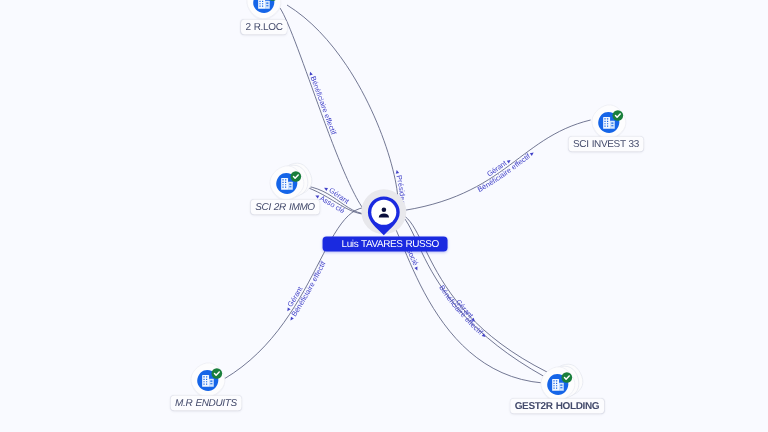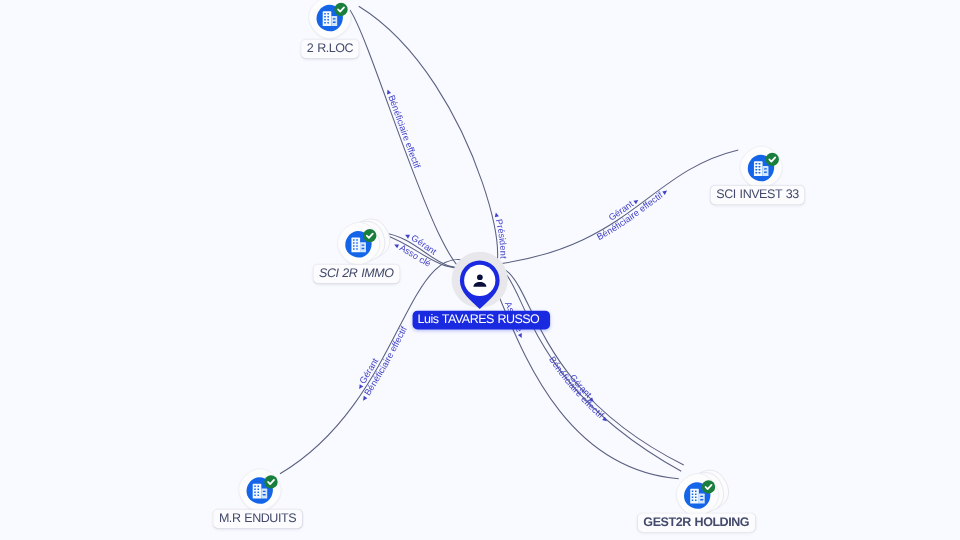--- a/index.html
+++ b/index.html
@@ -3,28 +3,28 @@
 <meta charset="utf-8">
 <style>
   html,body{margin:0;padding:0;}
   body{width:768px;height:432px;overflow:hidden;background:#f9faff;
        font-family:"Liberation Sans",sans-serif;-webkit-font-smoothing:antialiased;
        text-rendering:geometricPrecision;}
   #stage{position:relative;width:768px;height:432px;background:#f9faff;}
   svg.layer{position:absolute;left:0;top:0;width:768px;height:432px;overflow:visible;
     shape-rendering:geometricPrecision;text-rendering:geometricPrecision;}
   svg text{-webkit-font-smoothing:antialiased;}
-  #nodes{position:absolute;left:0;top:0;width:768px;height:354px;margin-top:12px;}
+  #nodes{position:absolute;left:0;top:0;width:768px;height:354px;}
   .node{position:absolute;}
   .pill{position:absolute;transform:translate(-50%,-50%);will-change:transform;
         background:#fcfcfe;border-radius:4px;padding:2.5px 4.5px 2.5px 4.5px;
         font-size:10px;color:#434a6b;white-space:nowrap;line-height:10px;
         letter-spacing:-0.35px;word-spacing:0.6px;
         box-shadow:0 1px 2.5px rgba(60,64,100,.11),0 0 1px rgba(60,64,100,.12);}
-  .pill.sel{background:#1a2ae0;color:#fff;letter-spacing:-0.42px;padding-left:4px;padding-right:8.5px;
+  .pill.sel{background:#1a2ae0;color:#fff;letter-spacing:-0.42px;padding-left:19px;padding-right:8.5px;
         box-shadow:0 1px 3px rgba(26,42,224,.3);}
 </style>
 </head>
 <body>
 
 <div id="stage">
   <svg class="layer" id="edges">
       <defs>
         <path d="M280,8 C301.9,41.5 361.6,261.7 383.5,212" fill="none" id="L0"></path>
         <path d="M383.5,212 C361.6,261.7 301.9,41.5 280,8" fill="none" id="R0"></path>
@@ -200,21 +200,21 @@
       <rect x="16.1" y="11.6" width="3.6" height="1.8" rx=".3"></rect>
       <rect x="16.1" y="16.1" width="3.6" height="1.8" rx=".3"></rect>
     </g>
             </g>
           </g>
       <g>
         <circle cx="36.8" cy="21.5" r="5.35" fill="#1a7f3c"></circle>
         <path d="M34.5 21.6 l1.6 1.7 l3.1 -3.4" fill="none" stroke="#fff" stroke-width="1.45" stroke-linecap="round" stroke-linejoin="round"></path>
       </g>
     </svg></div>
-      <div class="pill" style="left: 206px; top: 403px;">M.R ENDUITS</div>
+      <div class="pill" style="left: 206px; top: 403px; font-style: italic;">M.R ENDUITS</div>
       <div class="node" style="left: 530px; top: 356px; width: 56px; height: 56px;"><svg width="56" height="56" viewBox="0 0 56 56" style="overflow:visible">
       <g>
         <path d="M29.78,10.60 C34.16,11.08 37.90,14.00 40.78,17.60 C43.66,21.19 45.62,25.45 45.15,29.76 C44.67,34.07 41.79,37.71 38.24,40.58 C34.70,43.45 30.58,45.46 26.25,45.06 C21.92,44.67 18.08,41.99 15.16,38.46 C12.24,34.92 10.26,30.62 10.68,26.23 C11.11,21.83 13.85,17.96 17.44,15.03 C21.02,12.09 25.40,10.12 29.78,10.60Z" fill="#e9ebf2" opacity=".55" transform="translate(0,1.2)"></path>
       </g>
 
       <g>
        <path d="M41.75,8.74 C45.68,10.02 48.52,13.41 50.52,17.28 C52.51,21.14 53.59,25.36 52.38,29.33 C51.17,33.29 47.93,36.36 44.07,38.40 C40.21,40.44 35.82,41.46 31.80,40.21 C27.78,38.96 24.70,35.66 22.66,31.75 C20.61,27.84 19.62,23.37 20.91,19.38 C22.21,15.38 25.65,12.46 29.56,10.47 C33.47,8.48 37.82,7.47 41.75,8.74Z" fill="#fcfcfd" stroke="#e6e8f0" stroke-width=".8"></path>
        <path d="M40.68,11.66 C44.37,13.68 46.74,17.52 47.97,21.76 C49.21,26.01 49.31,30.58 47.25,34.30 C45.19,38.03 41.27,40.41 36.98,41.63 C32.69,42.85 28.05,42.92 24.36,40.82 C20.67,38.72 18.48,34.70 17.30,30.41 C16.13,26.13 16.02,21.61 18.09,17.98 C20.17,14.34 24.11,12.22 28.35,11.04 C32.59,9.86 37.00,9.65 40.68,11.66Z" fill="#fcfcfd" stroke="#e6e8f0" stroke-width=".8"></path>
       </g>
       <path d="M29.75,10.91 C34.05,11.38 37.72,14.25 40.55,17.78 C43.38,21.31 45.31,25.49 44.84,29.73 C44.38,33.96 41.54,37.54 38.06,40.36 C34.58,43.18 30.54,45.15 26.28,44.76 C22.03,44.37 18.25,41.74 15.38,38.27 C12.52,34.80 10.57,30.57 10.99,26.26 C11.41,21.94 14.10,18.13 17.62,15.26 C21.14,12.38 25.45,10.43 29.75,10.91Z" fill="#fdfdfe" stroke="#eceef4" stroke-width=".8"></path>

